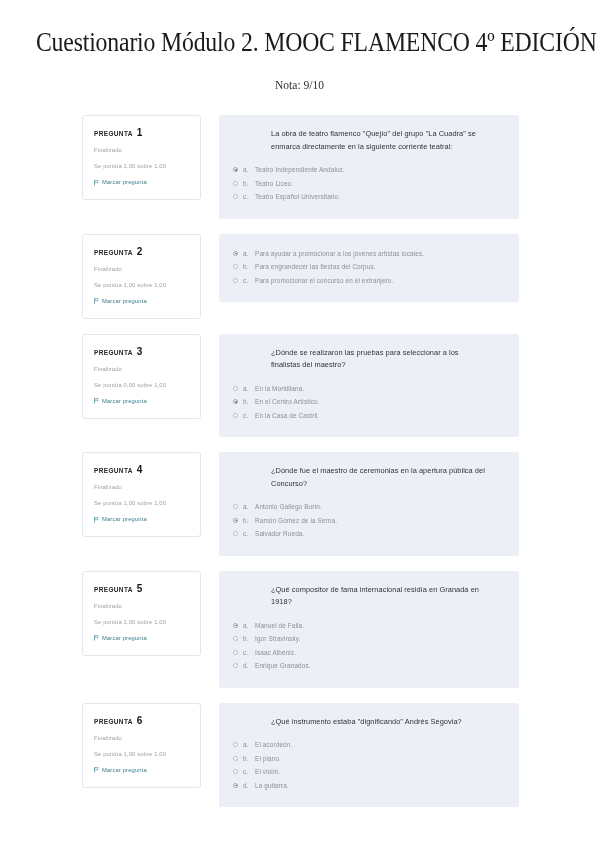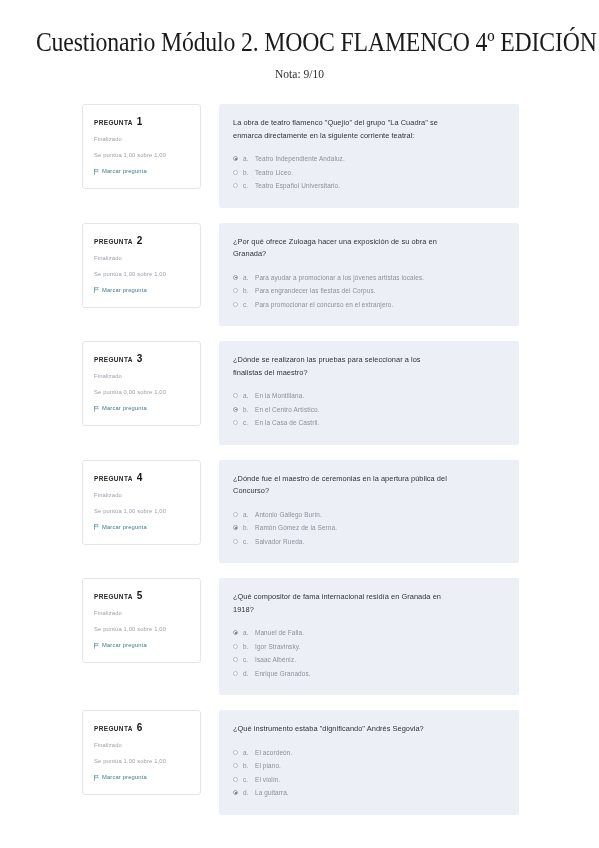--- a/index.html
+++ b/index.html
@@ -36,21 +36,21 @@
     transform: scaleX(0.88);
     transform-origin: center center;
     white-space: nowrap;
     margin: 0;
   }
   .quiz-grade {
     font-family: "Liberation Serif", "DejaVu Serif", serif;
     font-size: 11.5px;
     line-height: 14px;
     color: #2e2e2e;
-    margin-top: 9px;
+    margin-top: 20px;
   }
 
   
   .questions {
     margin-top: 23px;
     padding: 0 80px 0 82px;
   }
   .question-block {
     display: flex;
     align-items: flex-start;
@@ -122,20 +122,21 @@
     box-sizing: border-box;
     min-height: 64px;
   }
   .q-text {
     font-size: 7.4px;
     line-height: 12.5px;
     color: #2f3337;
     letter-spacing: 0.05px;
     margin-bottom: 10px;
     max-width: 218px;
+    margin-left: 38px;
   }
   .q-options {
     margin: 0;
     padding: 0;
     list-style: none;
   }
   .q-option {
     display: flex;
     align-items: center;
     gap: 5px;
@@ -236,21 +237,20 @@
             <span class="flag-icon">
               <svg viewBox="0 0 10 12" width="5" height="6" aria-hidden="true">
                 <path d="M1 0.5 L1 11.5" stroke="#3b7a8c" stroke-width="1.2" fill="none"></path>
                 <path d="M1.6 1 L8.5 1 L6.6 3.2 L8.5 5.4 L1.6 5.4 Z" fill="none" stroke="#3b7a8c" stroke-width="1"></path>
               </svg>
             </span>
             <span class="flag-label">Marcar pregunta</span>
           </div>
         </div>
         <div class="q-panel">
-          <div class="q-text">¿Por qué ofrece Zuloaga hacer una exposición de su obra en Granada?</div>
           <ul class="q-options">
             <li class="q-option">
               <span class="radio checked"></span>
               <span class="opt-letter">a.</span>
               <span class="opt-text">Para ayudar a promocionar a los jóvenes artistas locales.</span>
             </li>
             <li class="q-option">
               <span class="radio"></span>
               <span class="opt-letter">b.</span>
               <span class="opt-text">Para engrandecer las fiestas del Corpus.</span>

